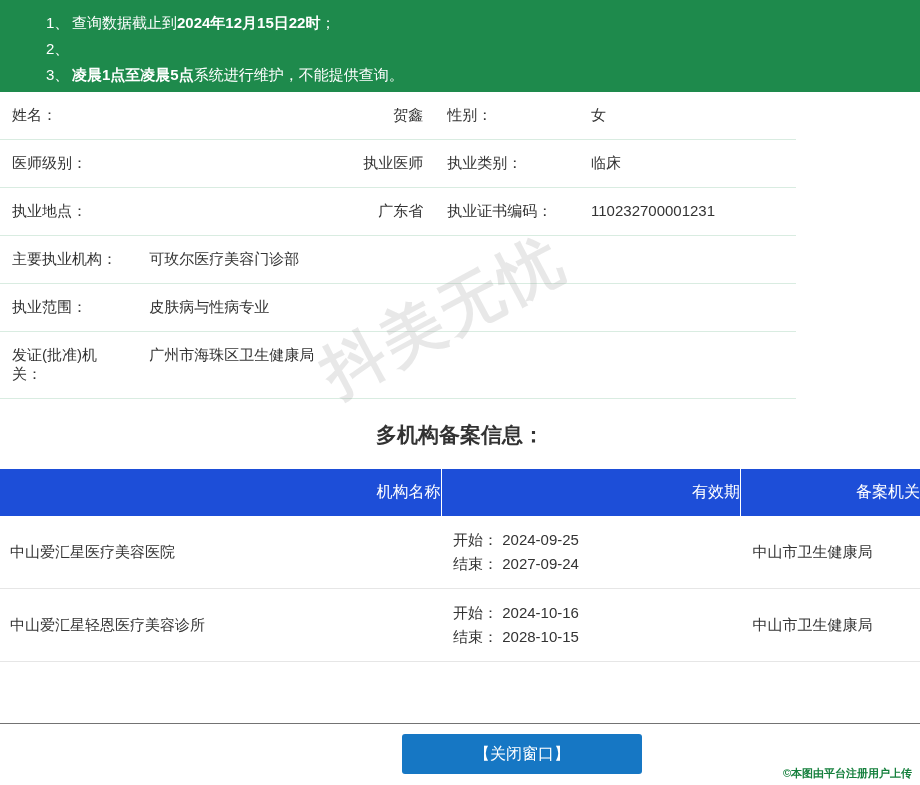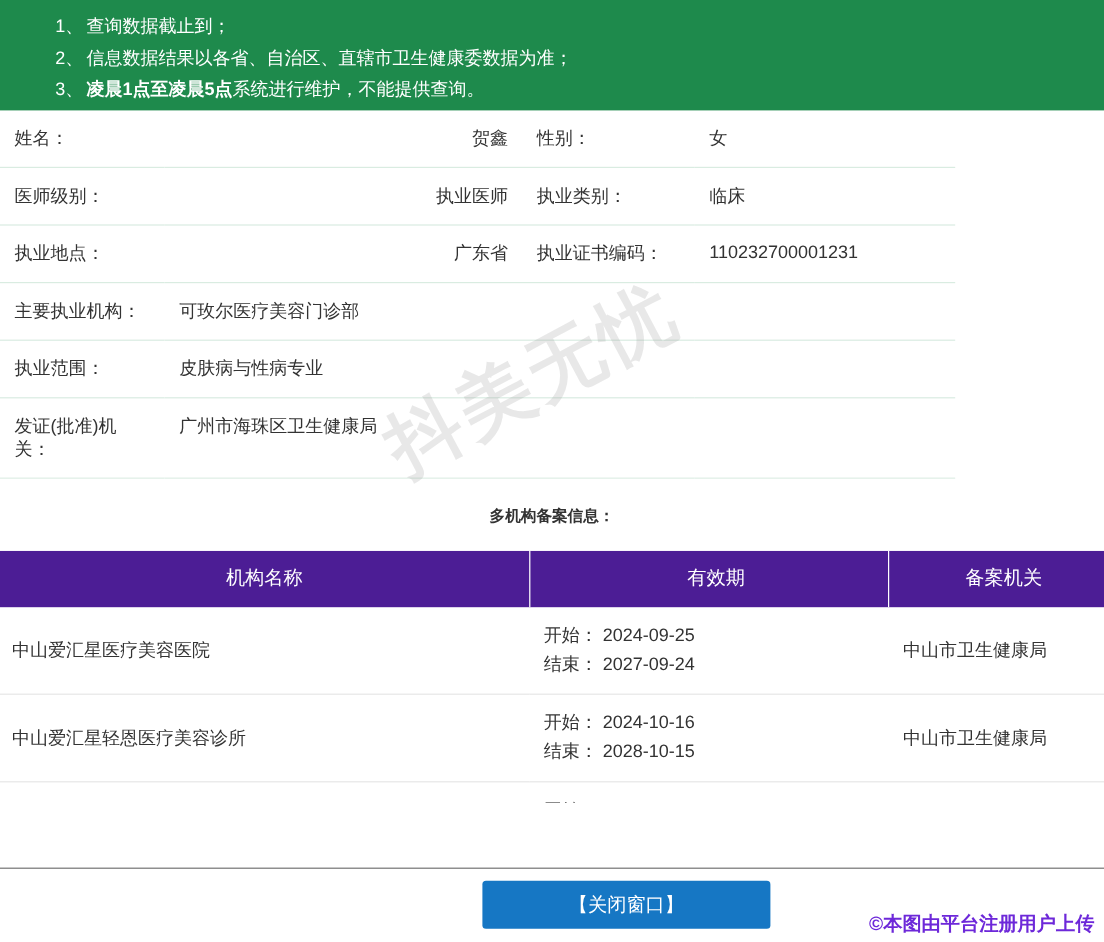--- a/index.html
+++ b/index.html
@@ -74,46 +74,46 @@
     letter-spacing: 4px;
     transform: rotate(-28deg);
     line-height: 74px;
     text-align: center;
     font-family: "DejaVu Sans", sans-serif;
   }
 
   
   .section-title {
     text-align: center;
-    font-size: 13px;
+    font-size: 21px;
     font-weight: bold;
     color: #333;
     padding: 22px 0 20px 0;
     background: #ffffff;
     position: relative;
     z-index: 2;
   }
 
   
   .rec-wrap {
     position: relative;
     z-index: 2;
     overflow: hidden;
     height: 210px;
   }
   .rec-table {
     width: 920px;
     border-collapse: collapse;
   }
   .rec-table th {
-    background: #4c1d95;
+    background: #1d4ed8;
     color: #ffffff;
     font-size: 16px;
     font-weight: normal;
-    text-align: center;
+    text-align: right;
     padding: 13px 0 13px 0;
     border-right: 1px solid #ffffff;
   }
   .rec-table th.c1 { width: 448px; }
   .rec-table th.c2 { width: 302px; padding-left: 12px; }
   .rec-table th.c3 { width: 182px; padding-left: 12px; border-right: none; }
   .rec-table td {
     font-size: 15px;
     color: #333;
     padding: 12px 10px;
@@ -142,40 +142,40 @@
     color: #ffffff;
     font-size: 16px;
     border: none;
     border-radius: 3px;
     cursor: pointer;
     font-family: "Liberation Sans", sans-serif;
   }
   .credit {
     position: absolute;
     right: 8px; bottom: 4px;
-    font-size: 16px;
-    color: #6d28d9;
+    font-size: 11px;
+    color: #15803d;
     font-weight: bold;
     white-space: nowrap;
   }
 </style>
 </head>
 <body>
 
 <div id="root">
 
   <div class="notice">
     <div class="notice-line">
       <span class="notice-num">1、</span>
       <span>查询数据截止到</span>
+      <span class="notice-strong">2024年12月15日22时</span>
       <span>；</span>
     </div>
     <div class="notice-line">
       <span class="notice-num">2、</span>
-      <span>信息数据结果以各省、自治区、直辖市卫生健康委数据为准；</span>
       <span class="notice-strong"></span>
       <span></span>
     </div>
     <div class="notice-line">
       <span class="notice-num">3、</span>
       <span></span>
       <span class="notice-strong">凌晨1点至凌晨5点</span>
       <span>系统进行维护，不能提供查询。</span>
     </div>
   </div>

